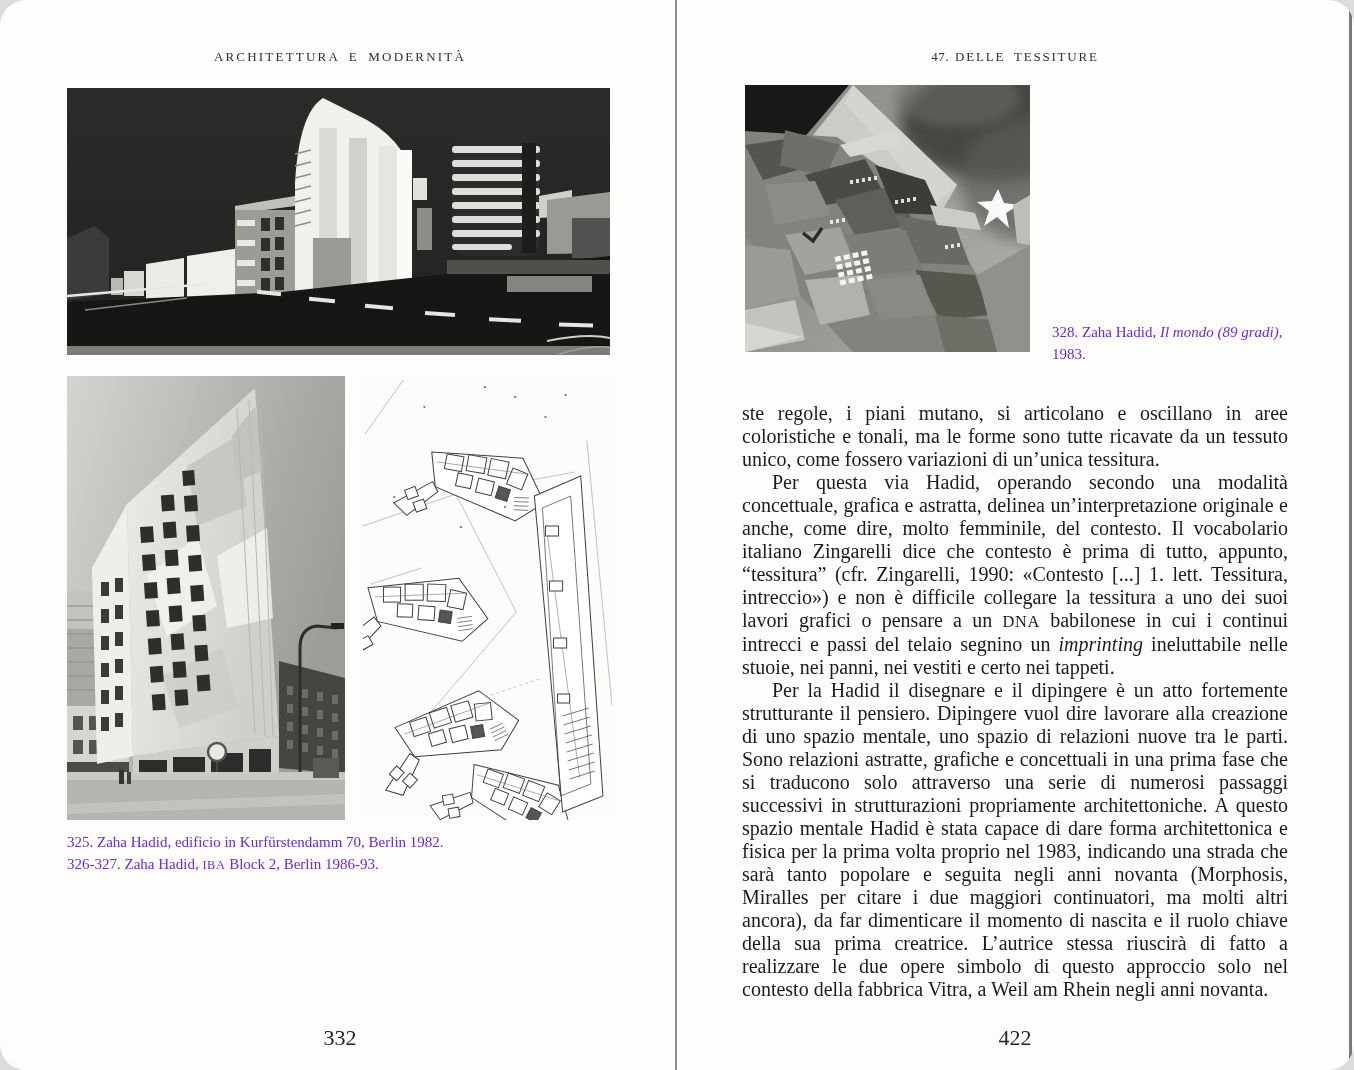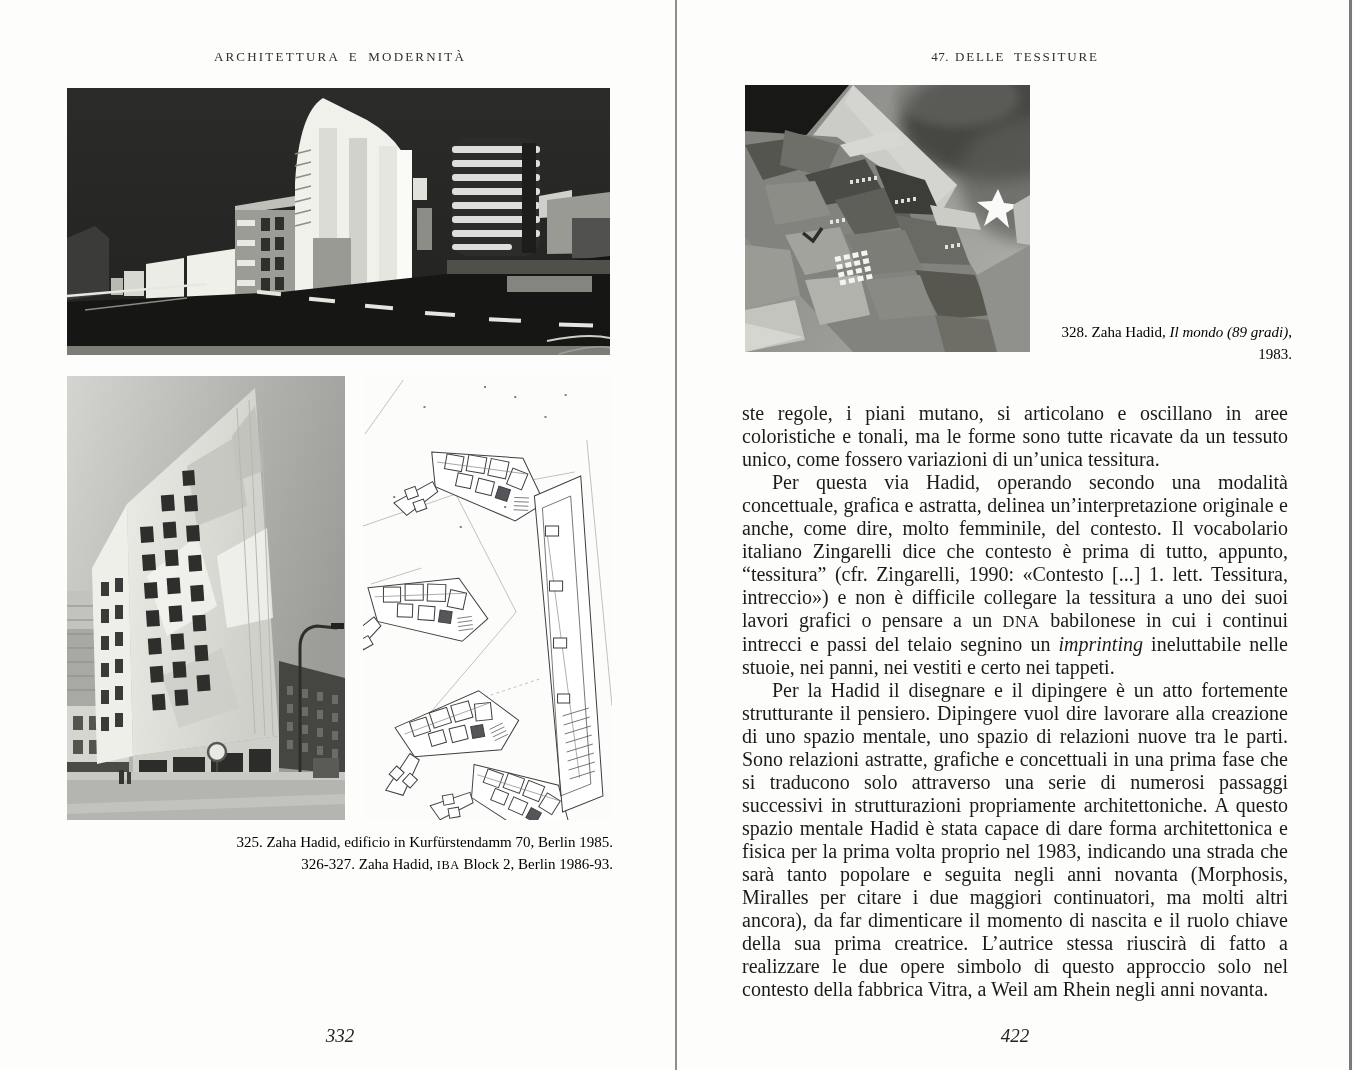--- a/index.html
+++ b/index.html
@@ -1,38 +1,38 @@
 <!DOCTYPE html>
 <html><head>
 <meta charset="utf-8">
 <style>
   html,body{margin:0;padding:0;background:#dcdcda;}
   .spread{position:relative;width:1354px;height:1070px;background:#fdfdfc;overflow:hidden;
-          font-family:"Liberation Serif", serif;color:#1c1c1c;}
+          font-family:"Liberation Serif", serif;color:#1c1c1c;border-radius:26px;}
   .gutter{position:absolute;left:675px;top:0;width:2px;height:1070px;background:#8f8f8f;}
   .page-edge{position:absolute;left:1349px;top:0;width:3px;height:1070px;background:#7a7a7a;}
   .running-head{position:absolute;top:49px;font-size:13px;letter-spacing:2.2px;word-spacing:4px;
                 color:#2f2f2f;text-align:center;width:546px;}
   .rh-left{left:67px;}
   .rh-right{left:742px;letter-spacing:1.8px;}
   .rh-num{letter-spacing:0.5px;margin-right:6px;}
   .figure{position:absolute;}
   .figure svg{display:block;width:100%;height:100%;}
-  .caption{font-size:15px;line-height:22px;color:#000000;text-align:right;}
+  .caption{font-size:15px;line-height:22px;color:#6d28d9;}
   .caption p{margin:0;}
   .caption-left{position:absolute;left:67px;top:831px;width:546px;}
   .caption-right{position:absolute;left:1052px;top:321px;width:240px;}
   .body-block{font-size:20px;text-align:justify;color:#1b1b1b;}
   .body-left{position:absolute;left:67px;top:920px;width:546px;line-height:27px;}
   .body-right{position:absolute;left:742px;top:402px;width:546px;line-height:23px;}
   .body-p{margin:0;}
   .indent{text-indent:30px;}
   .em{font-style:italic;}
   .sc{font-size:0.82em;letter-spacing:0.6px;}
-  .folio{position:absolute;top:1025px;width:546px;text-align:center;font-size:19px;color:#222;font-style:italic;}
+  .folio{position:absolute;top:1025px;width:546px;text-align:center;font-size:22px;color:#222;}
   .folio-left{left:67px;}
   .folio-right{left:742px;}
 </style>
 </head>
 <body>
 
 <div class="spread">
 
   <div class="running-head rh-left">ARCHITETTURA E MODERNITÀ</div>
 
@@ -416,21 +416,21 @@
       <polygon points="268,120 285,110 285,160 272,158" fill="#bdbdb9"></polygon>
       <polygon points="0,238 58,252 0,267" fill="#d6d6d0"></polygon>
     </svg>
   </div>
 
   <div class="caption caption-right">
     <p><span>328. Zaha Hadid, </span><span class="em">Il mondo (89 gradi)</span><span>, 1983.</span></p>
   </div>
 
   <div class="caption caption-left">
-      <p><span>325. Zaha Hadid, edificio in Kurfürstendamm 70, Berlin 1985.</span></p>
+      <p><span>325. Zaha Hadid, edificio in Kurfürstendamm 70, Berlin 1982.</span></p>
       <p><span>326-327. Zaha Hadid, </span><span class="sc">IBA</span><span> Block 2, Berlin 1986-93.</span></p>
     </div>
 
 
   <div class="body-block body-right">
       <p class="body-p"><span>ste regole, i piani mutano, si articolano e oscillano in aree coloristiche e tonali, ma le forme sono tutte ricavate da un tessuto unico, come fossero variazioni di un’unica tessitura.</span></p>
       <p class="body-p indent"><span>Per questa via Hadid, operando secondo una modalità concettuale, grafica e astratta, delinea un’interpretazione originale e anche, come dire, molto femminile, del contesto. Il vocabolario italiano Zingarelli dice che contesto è prima di tutto, appunto, “tessitura” (cfr. Zingarelli, 1990: «Contesto [...] 1. lett. Tessitura, intreccio») e non è difficile collegare la tessitura a uno dei suoi lavori grafici o pensare a un </span><span class="sc">DNA</span><span> babilonese in cui i continui intrecci e passi del telaio segnino un </span><span class="em">imprinting</span><span> ineluttabile nelle stuoie, nei panni, nei vestiti e certo nei tappeti.</span></p>
       <p class="body-p indent"><span>Per la Hadid il disegnare e il dipingere è un atto fortemente strutturante il pensiero. Dipingere vuol dire lavorare alla creazione di uno spazio mentale, uno spazio di relazioni nuove tra le parti. Sono relazioni astratte, grafiche e concettuali in una prima fase che si traducono solo attraverso una serie di numerosi passaggi successivi in strutturazioni propriamente architettoniche. A questo spazio mentale Hadid è stata capace di dare forma architettonica e fisica per la prima volta proprio nel 1983, indicando una strada che sarà tanto popolare e seguita negli anni novanta (Morphosis, Miralles per citare i due maggiori continuatori, ma molti altri ancora), da far dimenticare il momento di nascita e il ruolo chiave della sua prima creatrice. L’autrice stessa riuscirà di fatto a realizzare le due opere simbolo di questo approccio solo nel contesto della fabbrica Vitra, a Weil am Rhein negli anni novanta.</span></p>
     </div>
 

